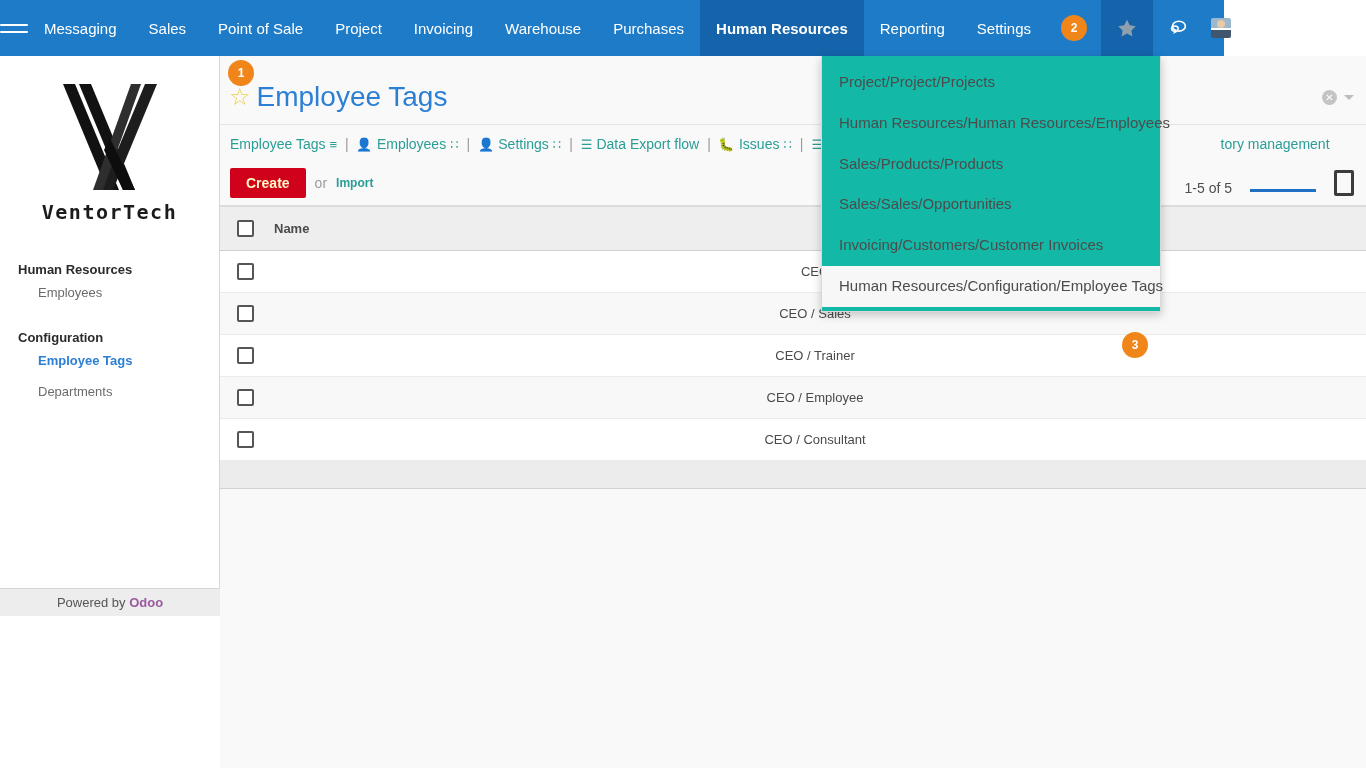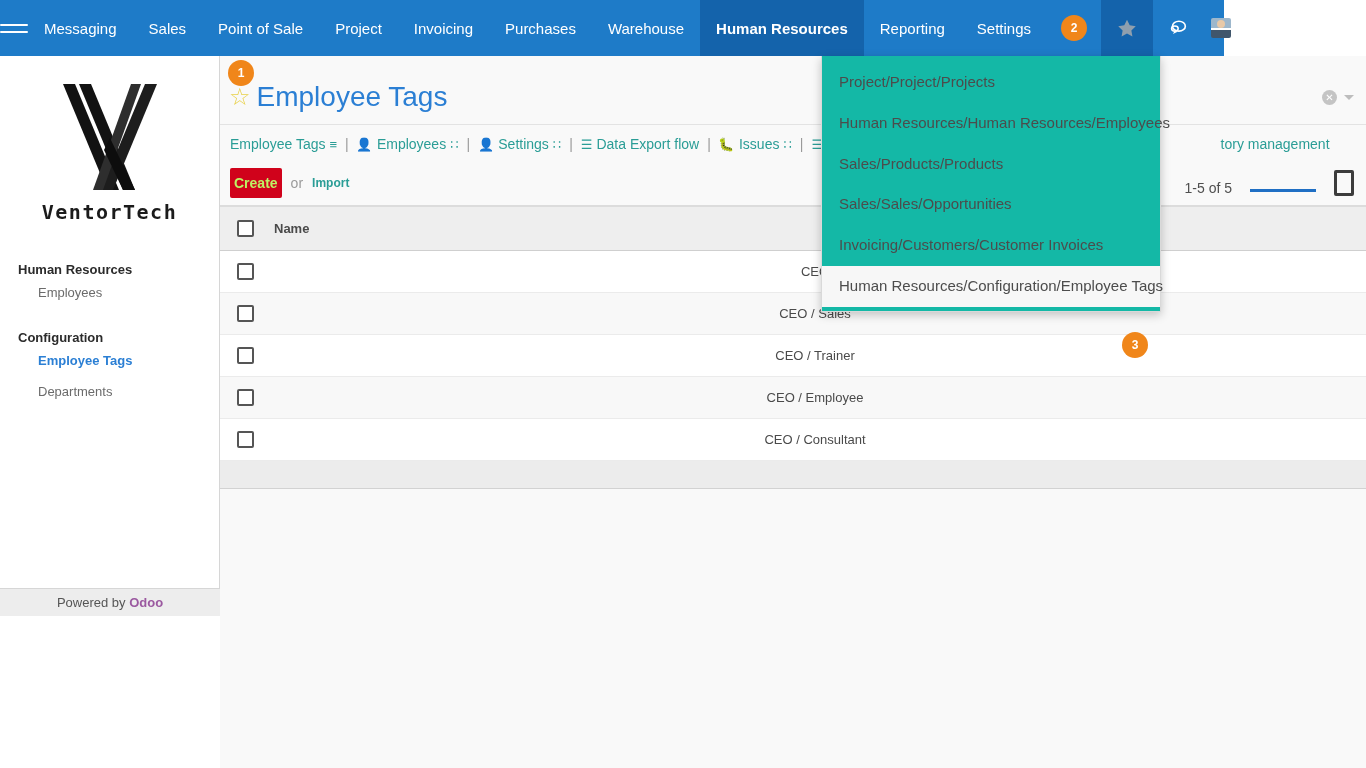--- a/index.html
+++ b/index.html
@@ -179,22 +179,22 @@
     white-space: nowrap; overflow: hidden;
   }
   .shortcut-bar .sc { display: flex; align-items: center; gap: 4px; cursor: pointer; }
   .shortcut-bar .divider { color: #9a9a9a; padding: 0 3px; }
   .sc-icon { font-size: 13px; line-height: 1; }
   .actions-row {
     position: absolute; left: 10px; top: 112px;
     display: flex; align-items: center; gap: 9px;
   }
   .btn-create {
-    background: #d0021b; color: #bef264; border: none;
-    padding: 7px 4px; font-size: 14px; font-weight: bold;
+    background: #d0021b; color: #fef9c3; border: none;
+    padding: 7px 16px; font-size: 14px; font-weight: bold;
     border-radius: 2px; cursor: pointer;
   }
   .or-text { color: #9a9a9a; font-size: 14px; }
   .link-import { color: #2a9d96; font-size: 12px; font-weight: bold; cursor: pointer; }
   .pager-row {
     position: absolute; right: 12px; top: 114px;
     display: flex; align-items: flex-end; gap: 18px;
   }
   .pager-count { font-size: 14px; color: #4f4f4f; }
   .view-btn { cursor: pointer; display: flex; align-items: center; }
@@ -249,24 +249,24 @@
   <div class="nav-item">
       <span>Point of Sale</span>
     </div>
   <div class="nav-item">
       <span>Project</span>
     </div>
   <div class="nav-item">
       <span>Invoicing</span>
     </div>
   <div class="nav-item">
+      <span>Warehouse</span>
+    </div>
+  <div class="nav-item">
       <span>Purchases</span>
-    </div>
-  <div class="nav-item">
-      <span>Warehouse</span>
     </div>
   <div class="nav-item active">
       <span>Human Resources</span>
     </div>
   <div class="nav-item">
       <span>Reporting</span>
     </div>
   <div class="nav-item">
       <span>Settings</span>
     </div>

